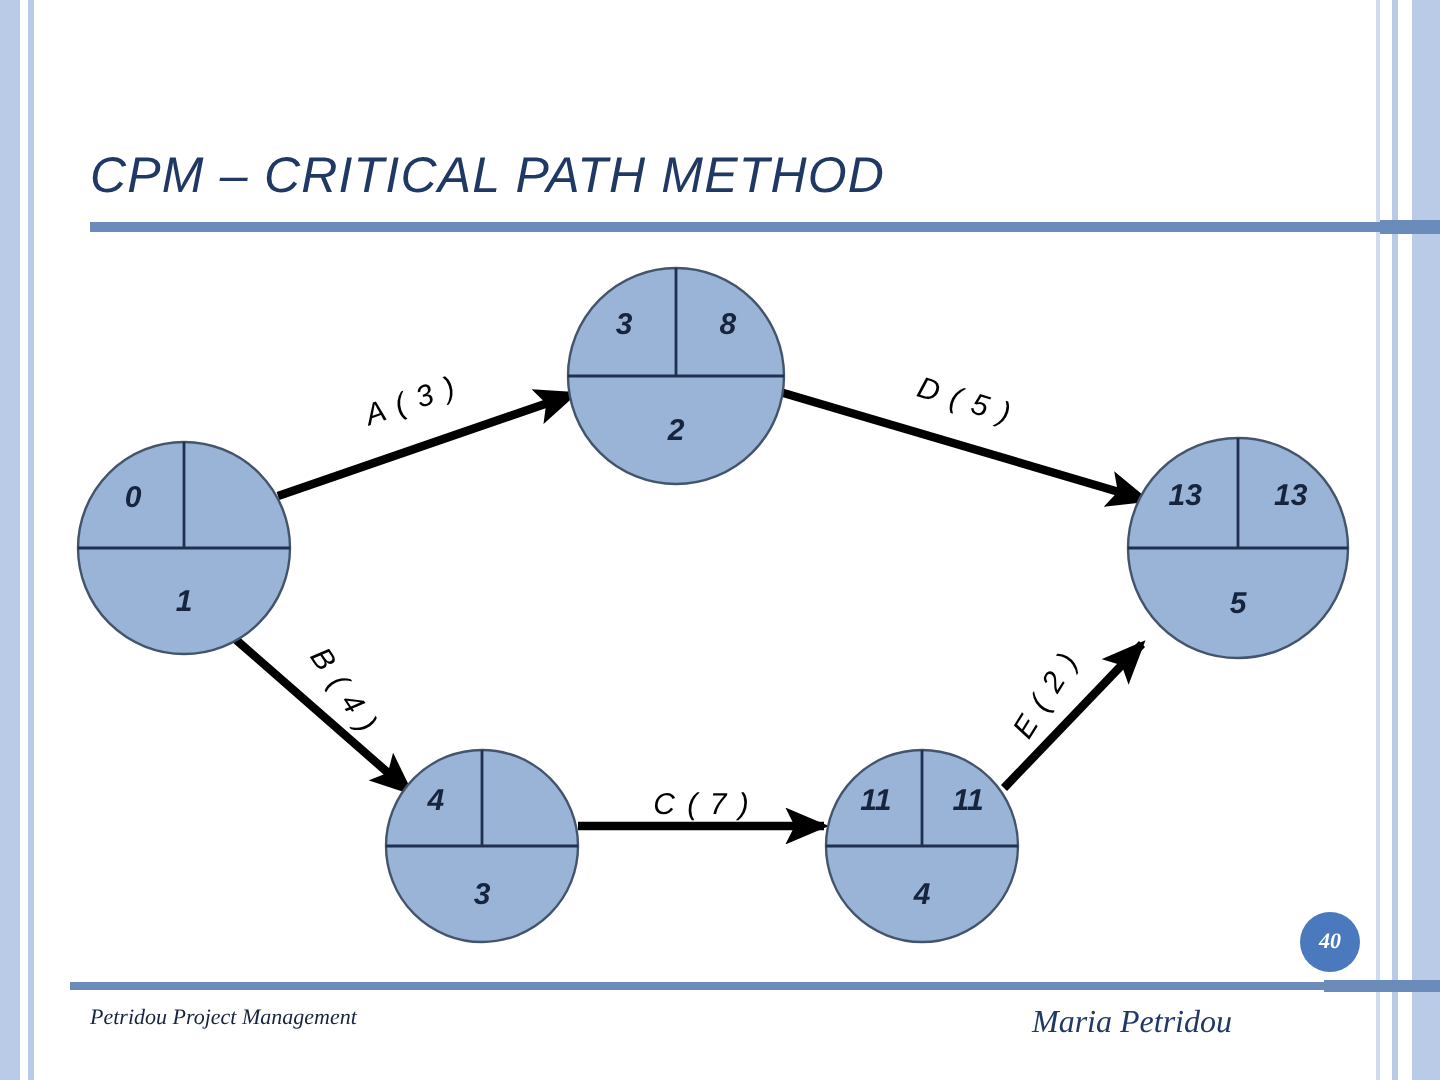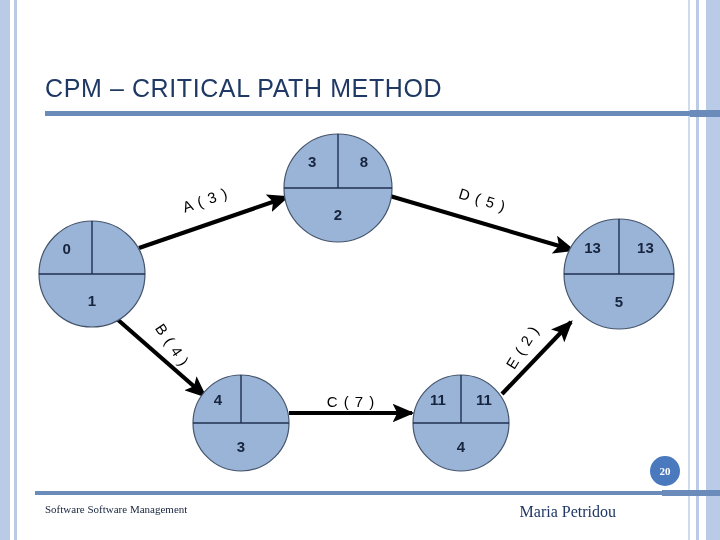--- a/index.html
+++ b/index.html
@@ -1,21 +1,21 @@
 <!DOCTYPE html>
 <html><head>
 <meta charset="utf-8">
 <style>
   html,body{margin:0;padding:0;}
   body{
     width:720px;height:540px;overflow:hidden;position:relative;
     background:#ffffff;
     font-family:"Liberation Sans",sans-serif;
   }
-  #slide{position:absolute;inset:0;width:640px;height:540px;background:#fff;}
+  #slide{position:absolute;inset:0;width:640px;height:540px;background:#fff;font-style:italic;}
 
   
   .band{position:absolute;top:0;height:540px;}
   .band-left-wide{left:0;width:10px;background:#b9cbe6;}
   .band-left-thin{left:14px;width:3px;background:#b9cbe6;}
   .band-right-wide{left:706px;width:14px;background:#b9cbe6;}
   .band-right-thin{left:696px;width:3px;background:#b9cbe6;}
   .band-right-thin2{left:688px;width:2px;background:#cfdcee;}
 
   
@@ -147,17 +147,17 @@
           <text x="481" y="205" class="edge-label" transform="rotate(17 481 205)">D ( 5 )</text>
           <text x="168" y="348" class="edge-label" transform="rotate(56 168 348)">B ( 4 )</text>
           <text x="351" y="407" class="edge-label" transform="rotate(0 351 407)">C ( 7 )</text>
           <text x="527" y="350" class="edge-label" transform="rotate(-58 527 350)">E ( 2 )</text>
         </g>
     </svg>
   </div>
 
   <div class="footer-rule"></div>
   <div class="footer-rule-cap"></div>
-  <div class="footer-left">Software Software Management</div>
+  <div class="footer-left">Petridou Project Management</div>
   <div class="footer-right">Maria Petridou</div>
-  <div class="slide-badge">20</div>
+  <div class="slide-badge">40</div>
 
 </div>
 
 </body></html>

